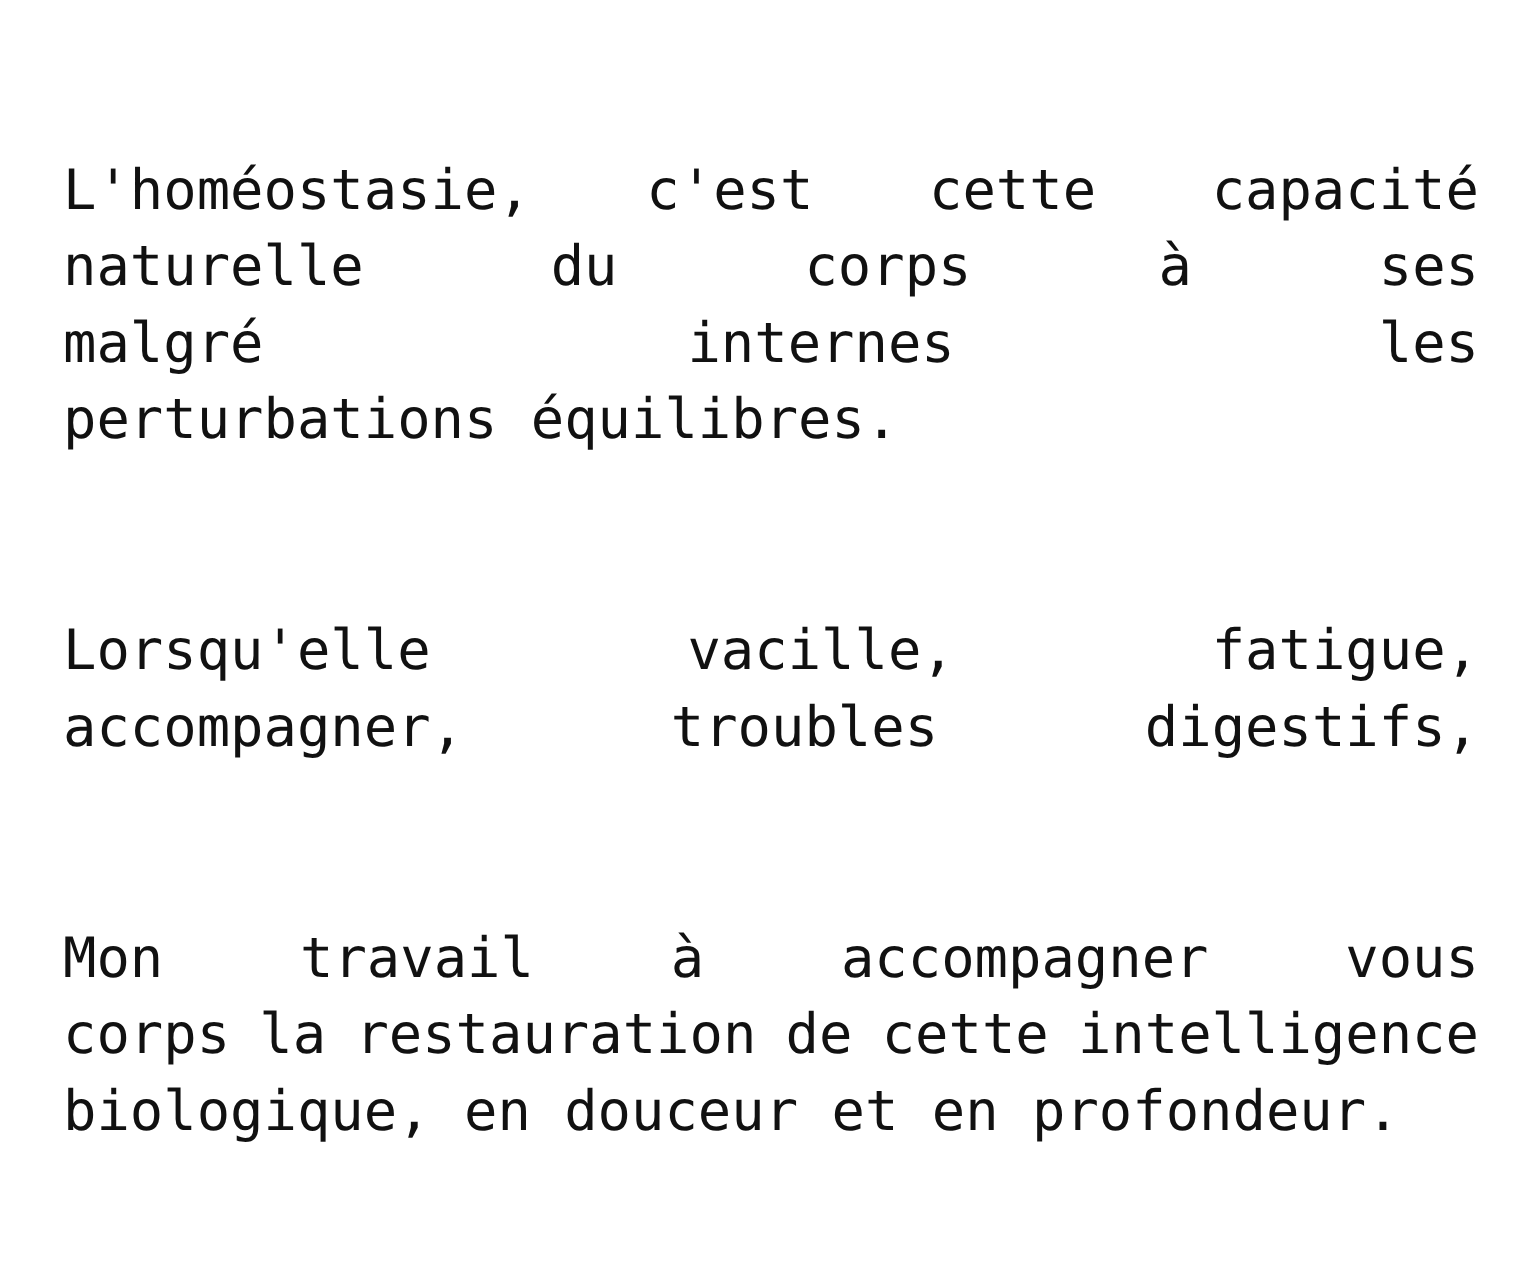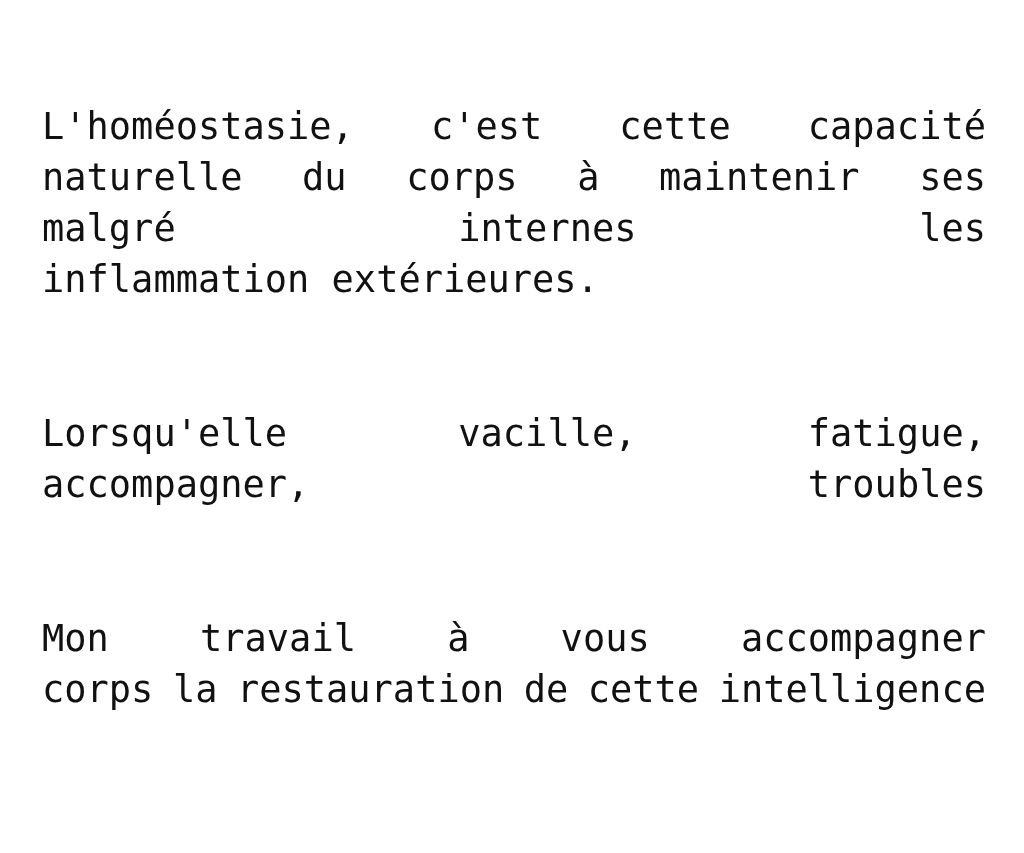--- a/index.html
+++ b/index.html
@@ -50,29 +50,30 @@
   }
 </style>
 </head>
 <body>
 
 <div class="page" style="background: rgb(255, 255, 255);">
   <div class="text-block" style="color: rgb(17, 17, 17);">
 
     <div class="para">
       <div class="line j"><span>L'homéostasie,</span><span>c'est</span><span>cette</span><span>capacité</span></div>
-      <div class="line j"><span>naturelle</span><span>du</span><span>corps</span><span>à</span><span>maintenir</span><span>ses</span></div>
+      <div class="line j"><span>naturelle</span><span>du</span><span>corps</span><span>à</span><span>ses</span></div>
       <div class="line j"><span>malgré</span><span>internes</span><span>les</span></div>
-      <div class="line">inflammation extérieures.</div>
+      <div class="line">perturbations équilibres.</div>
     </div>
 
     <div class="para">
       <div class="line j"><span>Lorsqu'elle</span><span>vacille,</span><span>fatigue,</span></div>
-      <div class="line j"><span>accompagner,</span><span>troubles</span></div>
+      <div class="line j"><span>accompagner,</span><span>troubles</span><span>digestifs,</span></div>
     </div>
 
     <div class="para">
-      <div class="line j"><span>Mon</span><span>travail</span><span>à</span><span>vous</span><span>accompagner</span></div>
+      <div class="line j"><span>Mon</span><span>travail</span><span>à</span><span>accompagner</span><span>vous</span></div>
       <div class="line j"><span>corps</span><span>la</span><span>restauration</span><span>de</span><span>cette</span><span>intelligence</span></div>
+      <div class="line">biologique, en douceur et en profondeur.</div>
     </div>
 
   </div>
 </div>
 
 </body></html>

